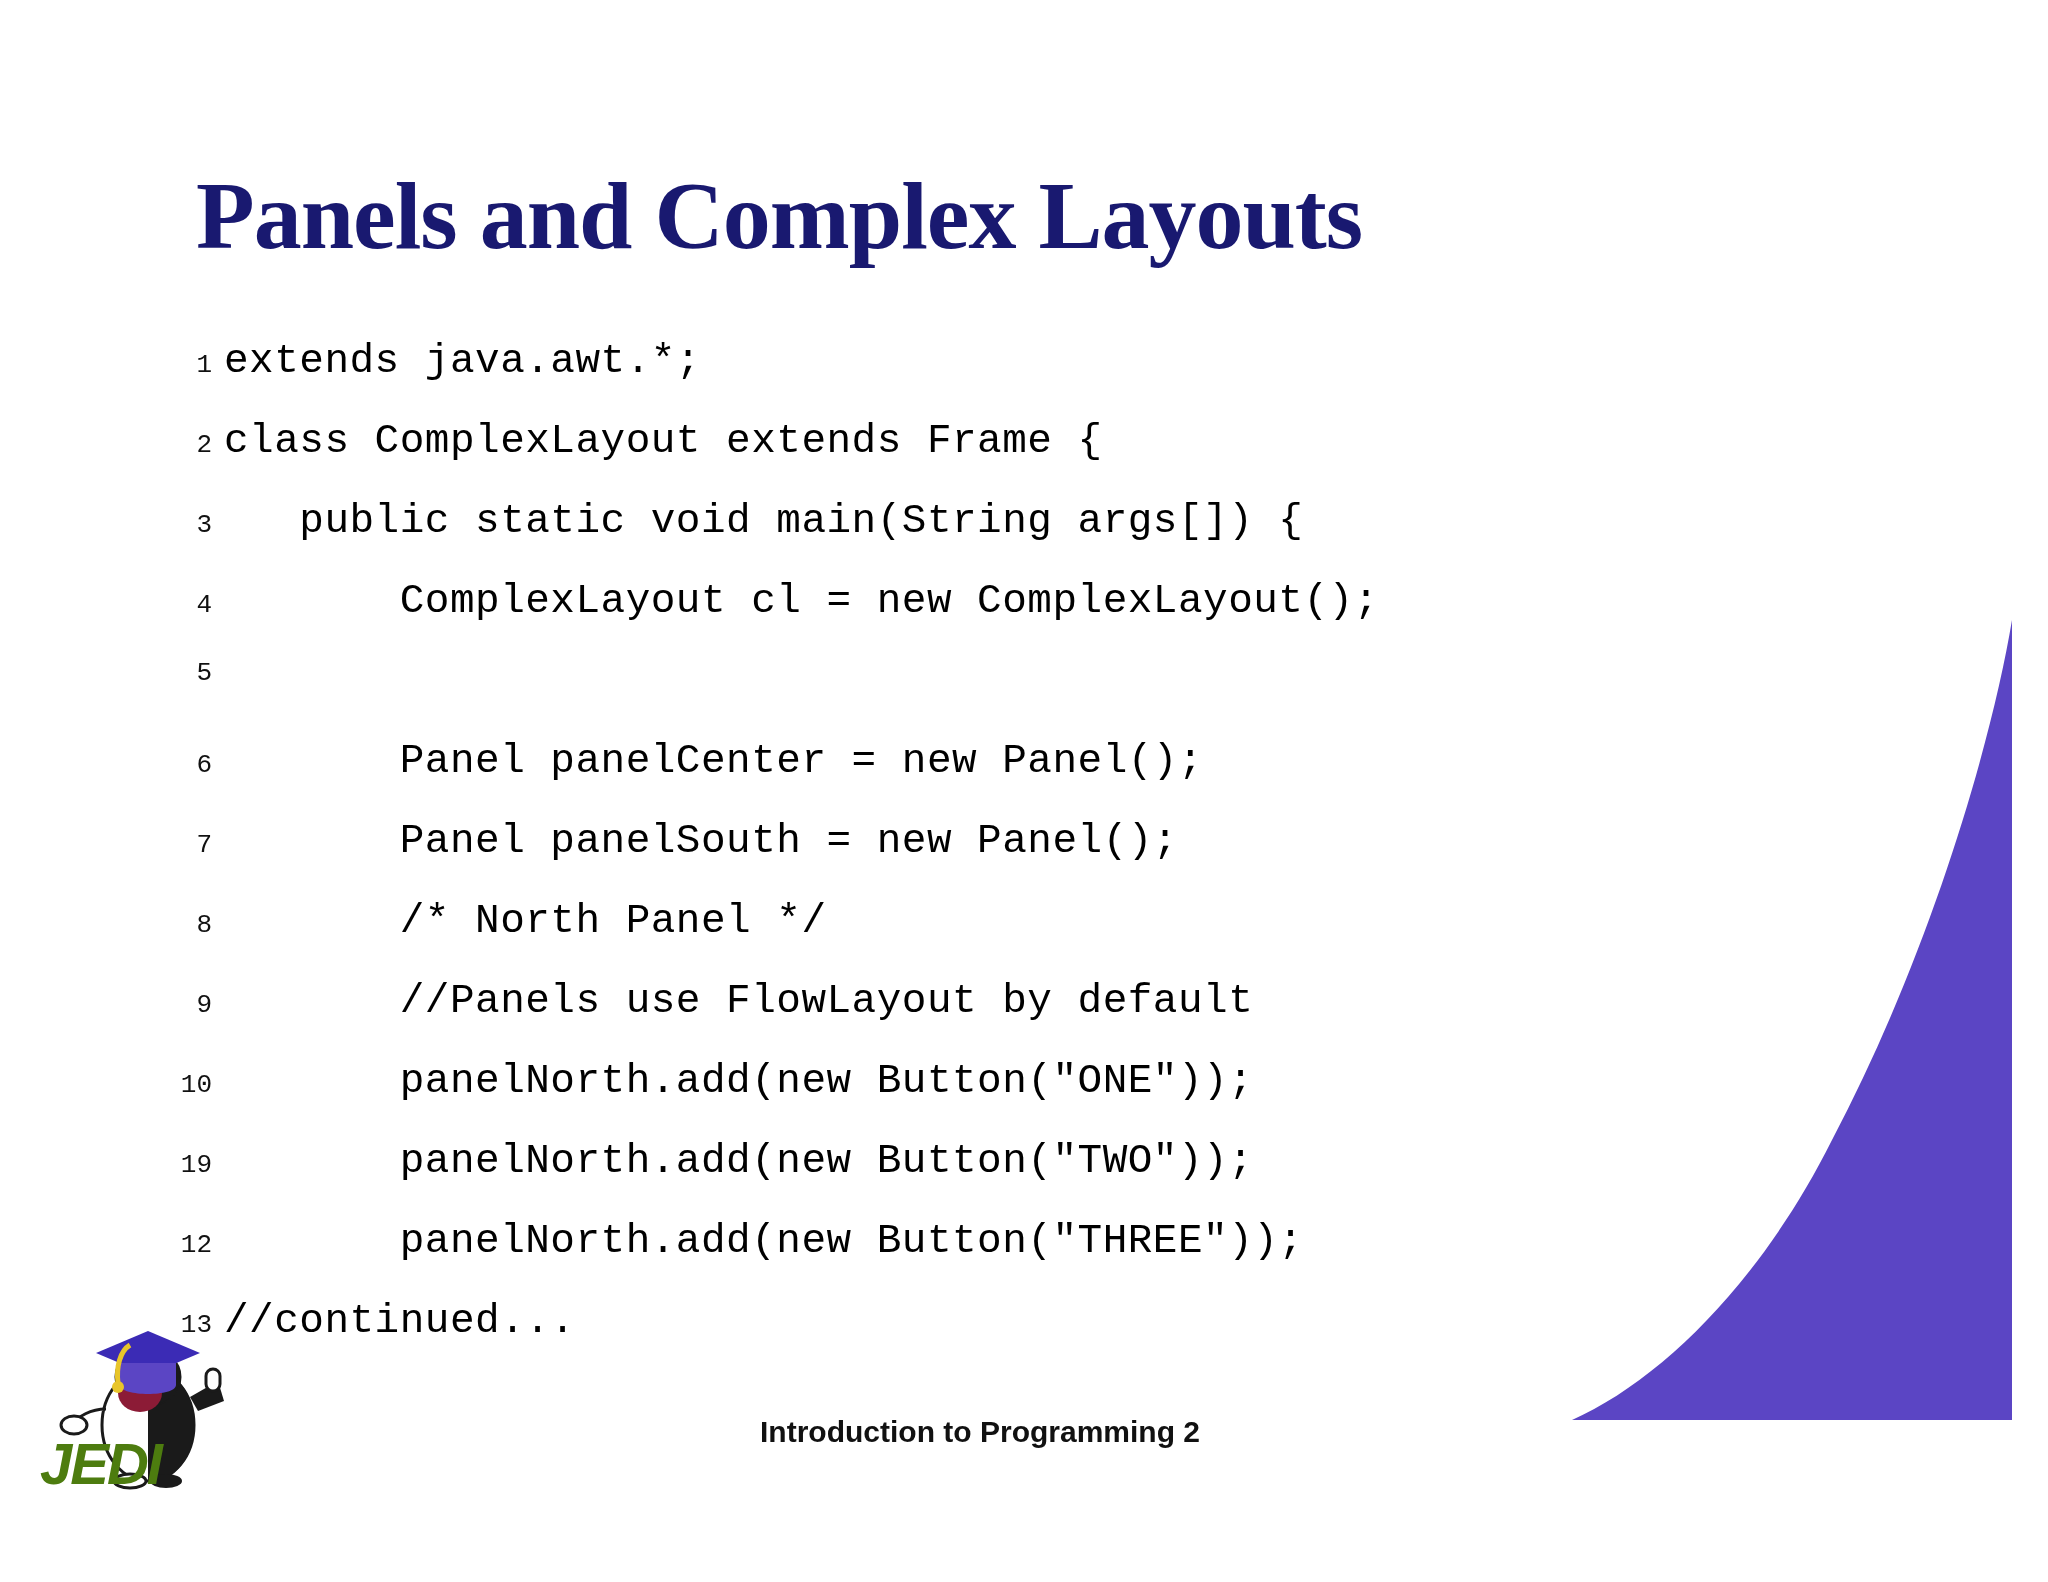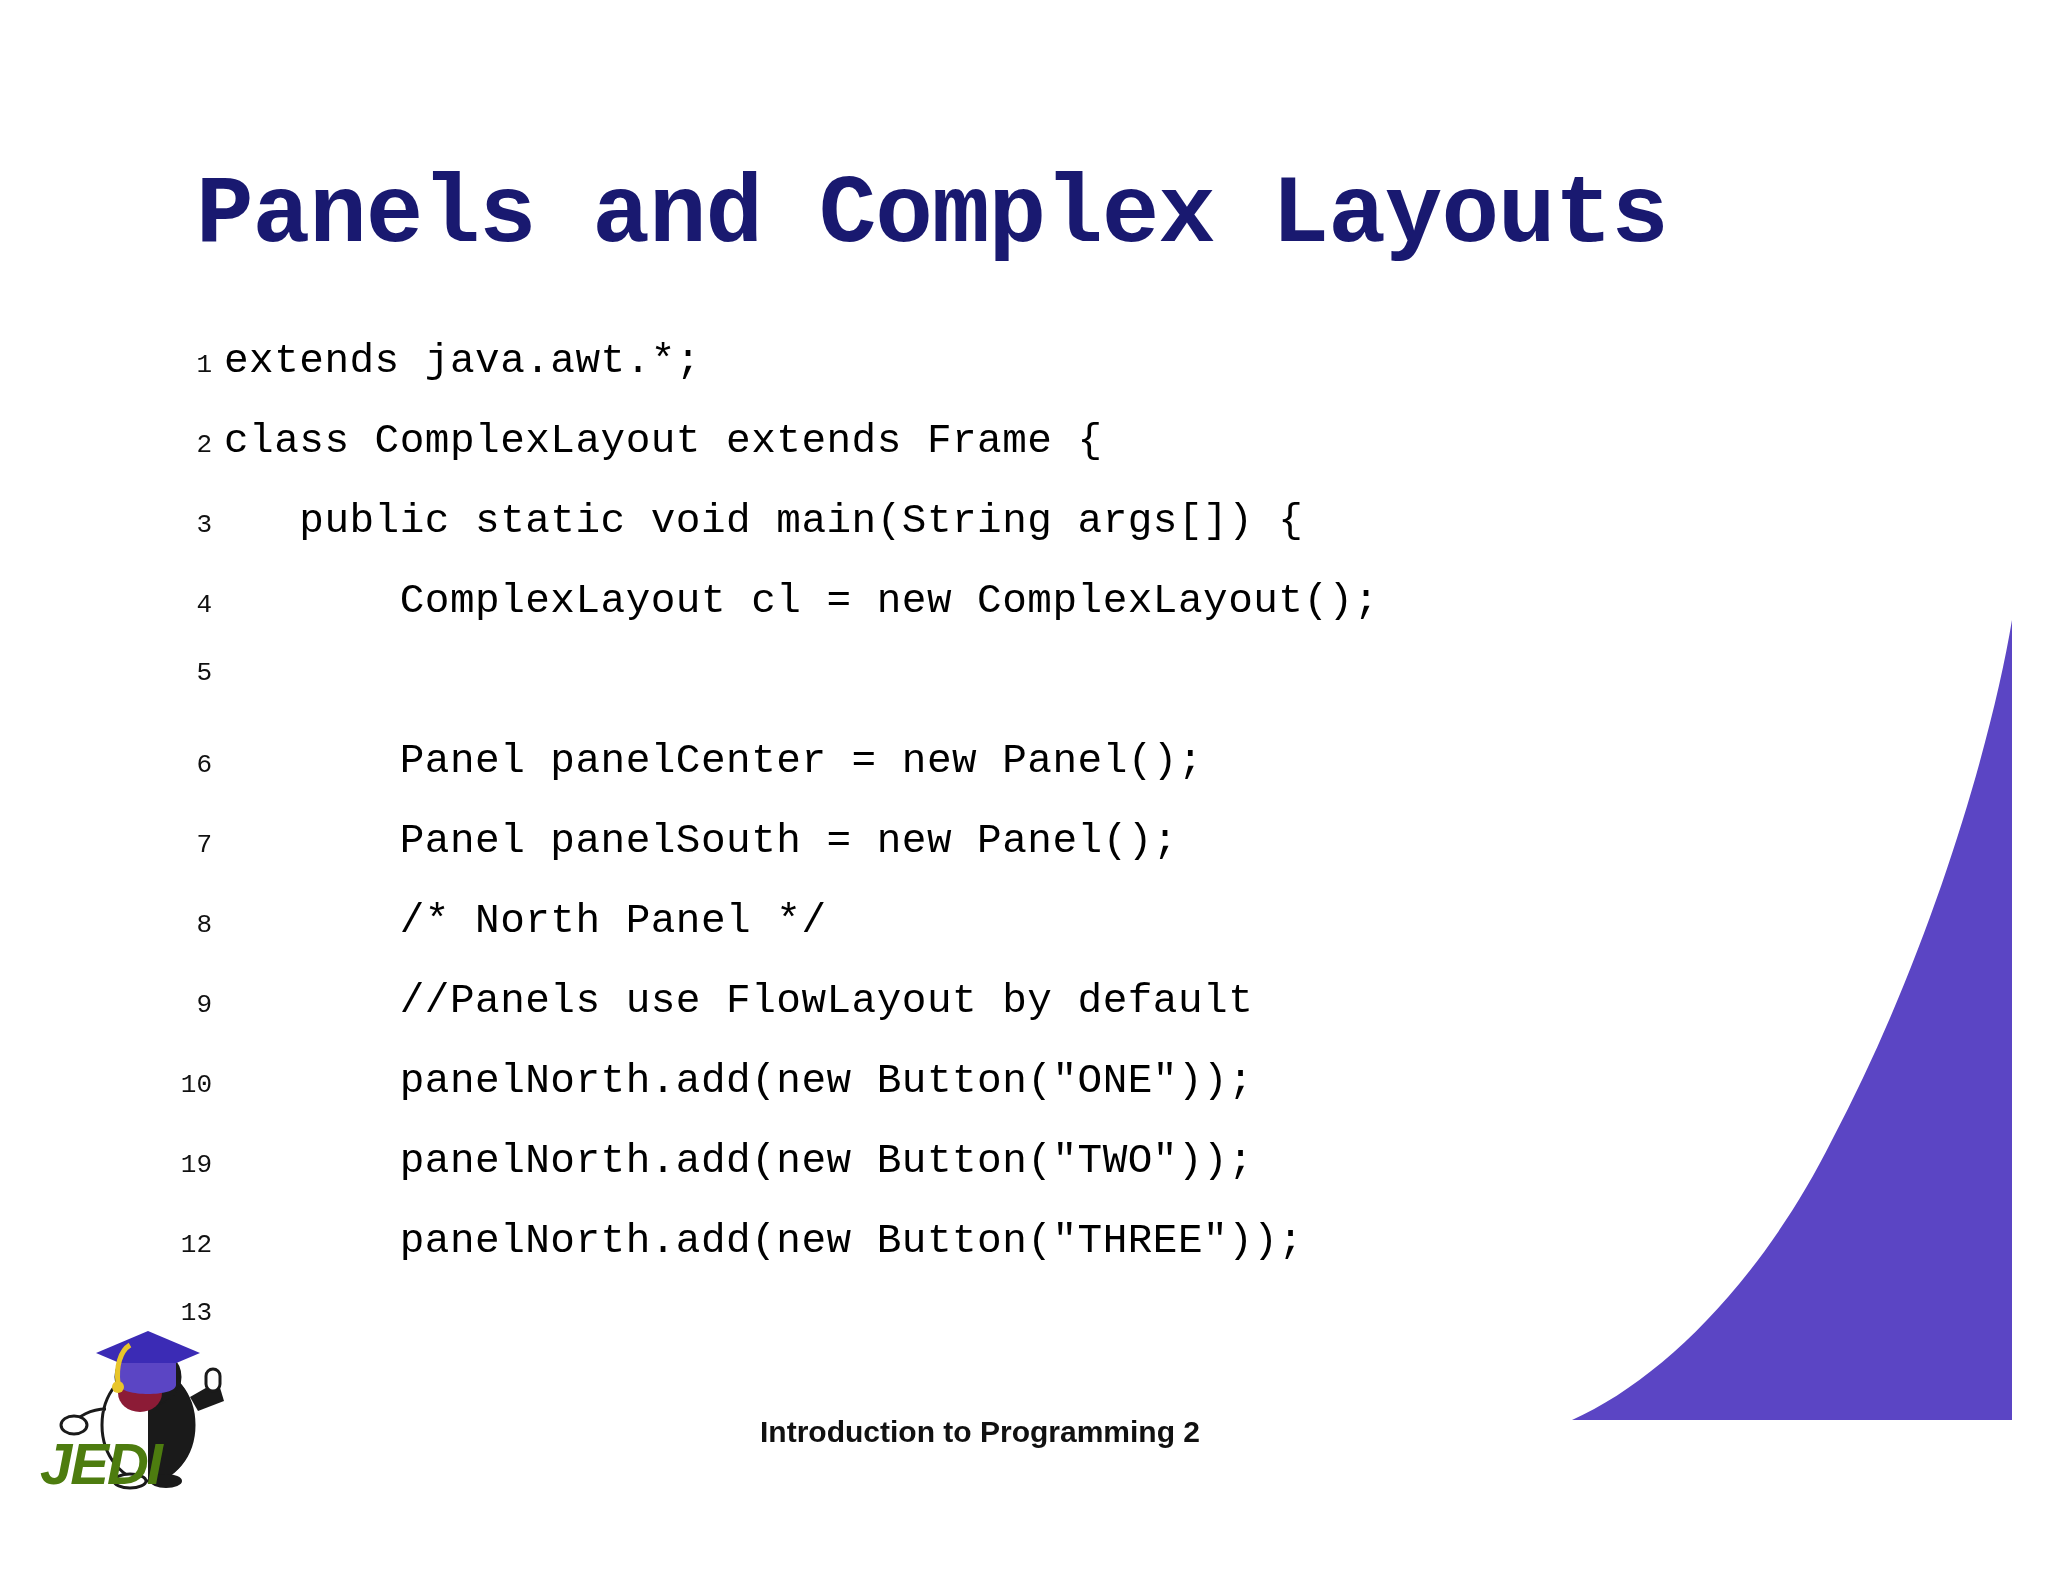--- a/index.html
+++ b/index.html
@@ -25,21 +25,21 @@
     height: 890px;
     pointer-events: none;
   }
 
   
   .title {
     position: absolute;
     left: 196px;
     top: 168px;
     width: 1760px;
-    font-family: Liberation Mono, monospace;
+    font-family: Liberation Serif, serif;
     font-weight: bold;
     font-size: 96px;
     line-height: 1.0;
     letter-spacing: -1px;
     color: #191970;
     white-space: nowrap;
   }
 
   
   .code {
@@ -171,20 +171,21 @@
     <div class="code-line">
       <span class="ln">19</span>
       <span class="ctext">       panelNorth.add(new Button("TWO"));</span>
     </div>
     <div class="code-line">
       <span class="ln">12</span>
       <span class="ctext">       panelNorth.add(new Button("THREE"));</span>
     </div>
     <div class="code-line">
       <span class="ln">13</span>
+      <span class="ctext">//continued...</span>
     </div>
 
   </div>
 
   <svg class="logo" viewBox="0 0 200 200">
 
     <ellipse cx="100" cy="120" rx="46" ry="56" fill="#ffffff" stroke="#1a1a1a" stroke-width="3"></ellipse>
     <path d="M 100 64 C 130 64 146 90 146 120 C 146 152 128 176 100 176 L 100 64 Z" fill="#1a1a1a"></path>
 
     <ellipse cx="100" cy="72" rx="32" ry="28" fill="#ffffff" stroke="#1a1a1a" stroke-width="3"></ellipse>

